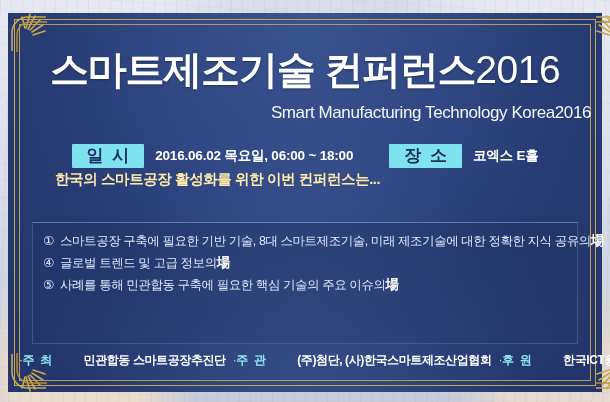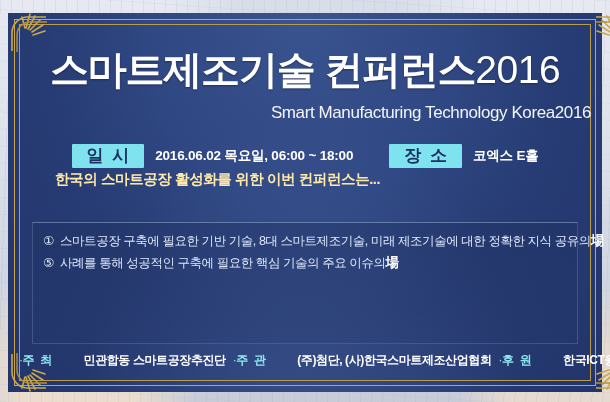--- a/index.html
+++ b/index.html
@@ -311,21 +311,24 @@
       <span class="infotext">코엑스 E홀</span>
     </div>
 
     <div class="intro">한국의 스마트공장 활성화를 위한 이번 컨퍼런스는...</div>
 
     <div class="bullets">
       <span class="bullet">
         <span class="num">①</span><span>스마트공장 구축에 필요한 기반 기술, 8대 스마트제조기술, 미래 제조기술에 대한 정확한 지식 공유의</span><span class="ba">場</span>
       </span>
       <span class="bullet">
-        <span class="num">⑤</span><span>사례를 통해 성공적인 구축에 필요한 핵심 기술의 주요 이슈의</span><span class="ba">場</span>
+        <span class="num">④</span><span>글로벌 트렌드 및 고급 정보의</span><span class="ba">場</span>
+      </span>
+      <span class="bullet">
+        <span class="num">⑤</span><span>사례를 통해 민관합동 구축에 필요한 핵심 기술의 주요 이슈의</span><span class="ba">場</span>
       </span>
     </div>
 
     <div class="footer">
       <span class="dot">·</span><span class="lbl">주 최</span><span class="gap"></span><span class="val">민관합동 스마트공장추진단</span><span class="gap"></span><span class="dot">·</span><span class="lbl">주 관</span><span class="gap"></span><span class="val">(주)첨단, (사)한국스마트제조산업협회</span><span class="gap"></span><span class="dot">·</span><span class="lbl">후 원</span><span class="gap"></span><span class="val">한국ICT융합네트워크, 코엑스</span>
     </div>
 
   </div>
 </div>
 

